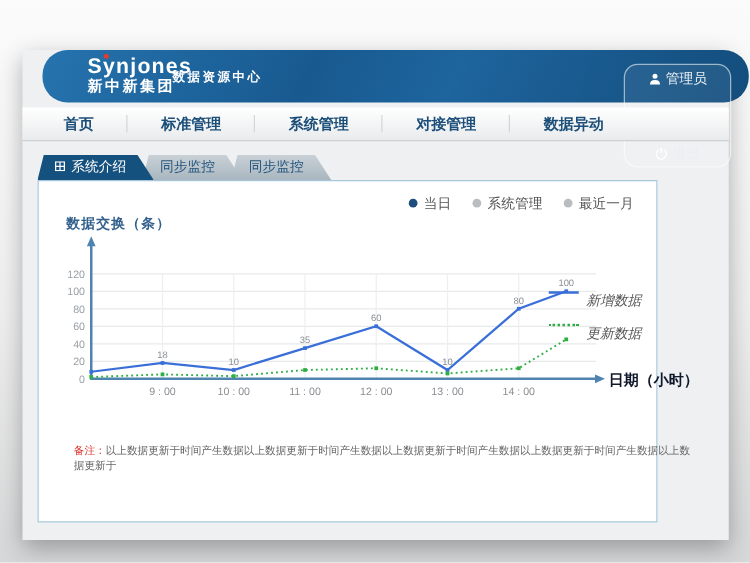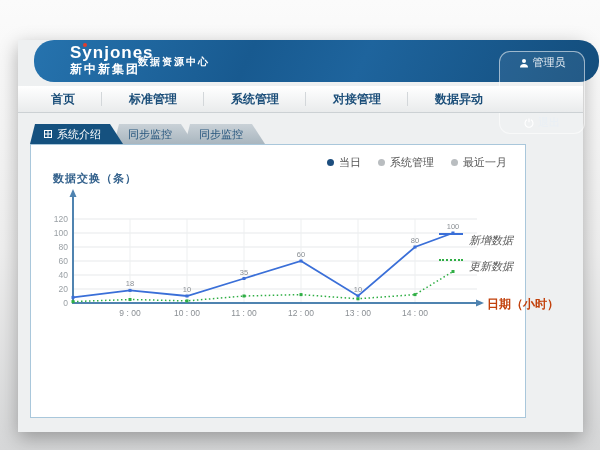--- a/index.html
+++ b/index.html
@@ -47,21 +47,21 @@
   .tab.inactive { background:linear-gradient(#c9d1d7,#a9b6bf); color:#27567d; position:relative; }
   .tab.inactive.t1 { z-index:2; } .tab.inactive.t2 { z-index:1; }
   
   .panel { position:absolute; left:12px; top:104px; width:496px; height:274px; background:#fff; border:1px solid #a9c7db; box-sizing:border-box; }
   .range-group { position:absolute; top:10px; right:18px; display:flex; gap:17px; font-size:11px; color:#555; }
   .range-item { display:flex; align-items:center; cursor:pointer; }
   .radio-dot { width:7px; height:7px; border-radius:50%; display:inline-block; margin-right:5px; background:#b9bdc0; }
   .radio-dot.selected { background:#1d4e7e; }
   .y-axis-label { position:absolute; left:22px; top:26px; color:#33618c; font-weight:bold; font-size:11px; letter-spacing:1px; }
   .chart-wrap { position:absolute; left:10px; top:40px; width:460px; height:142px; }
-  .x-axis-title { position:absolute; left:456px; top:151px; color:#c2410c; font-weight:bold; font-size:12px; white-space:nowrap; }
+  .x-axis-title { position:absolute; left:456px; top:151px; color:#0f172a; font-weight:bold; font-size:12px; white-space:nowrap; }
   .legend { position:absolute; right:12px; top:88px; }
   .legend-item { display:flex; align-items:flex-start; gap:6px; margin-bottom:11px; font-size:11px; color:#555; white-space:nowrap;font-style:italic; }
   .legend-sample { width:24px; height:0; border-top:2px solid #3a6fd8; display:inline-block; }
   .legend-sample.dotted { border-top-style:dotted; }
   .note { position:absolute; left:28px; top:210px; width:500px; font-size:8.5px; color:#666; letter-spacing:0; }
   .note-label { color:#d9342b; }
 </style>
 </head>
 <body>
 
@@ -213,15 +213,18 @@
     <div class="legend">
         <div class="legend-item">
           <span class="legend-sample" style="border-top-color: rgb(58, 111, 216);"></span>
           <span>新增数据</span>
         </div>
         <div class="legend-item">
           <span class="legend-sample dotted" style="border-top-color: rgb(47, 174, 68);"></span>
           <span>更新数据</span>
         </div>
       </div>
+    <div class="note">
+      <span class="note-label">备注：</span><span>以上数据更新于时间产生数据以上数据更新于时间产生数据以上数据更新于时间产生数据以上数据更新于时间产生数据以上数据更新于</span>
+    </div>
   </div>
 
 </div>
 
 </body></html>

